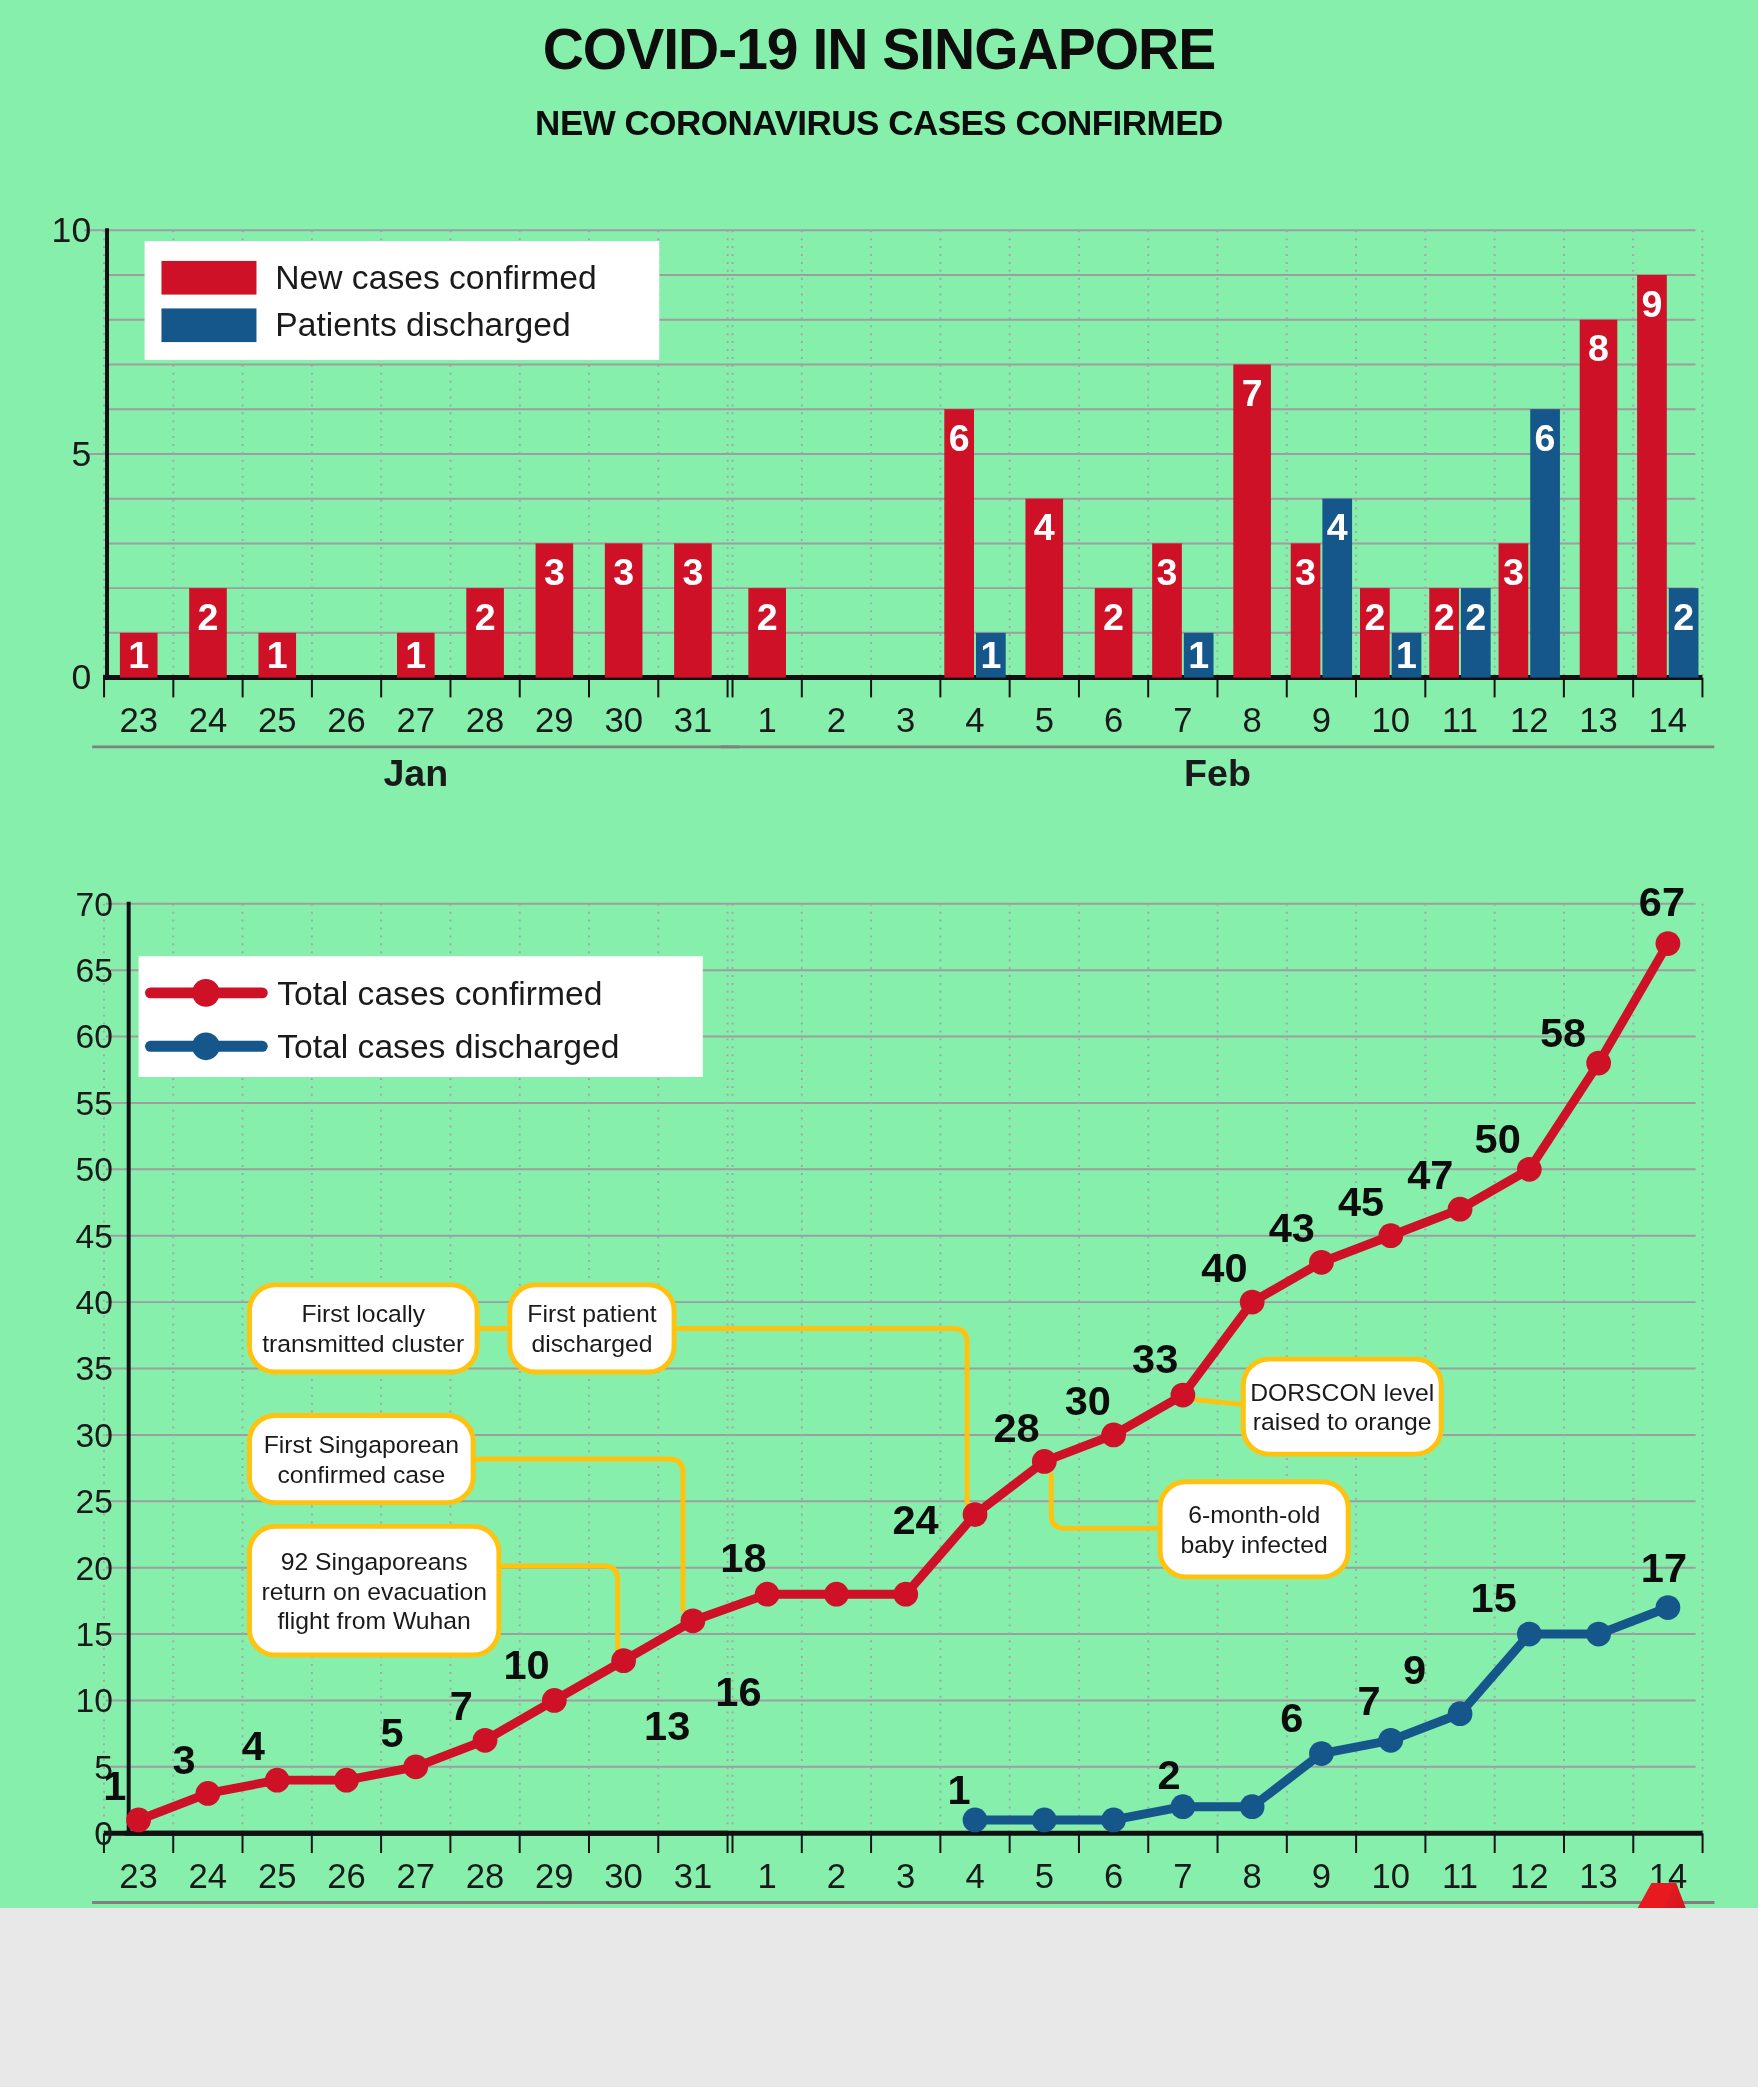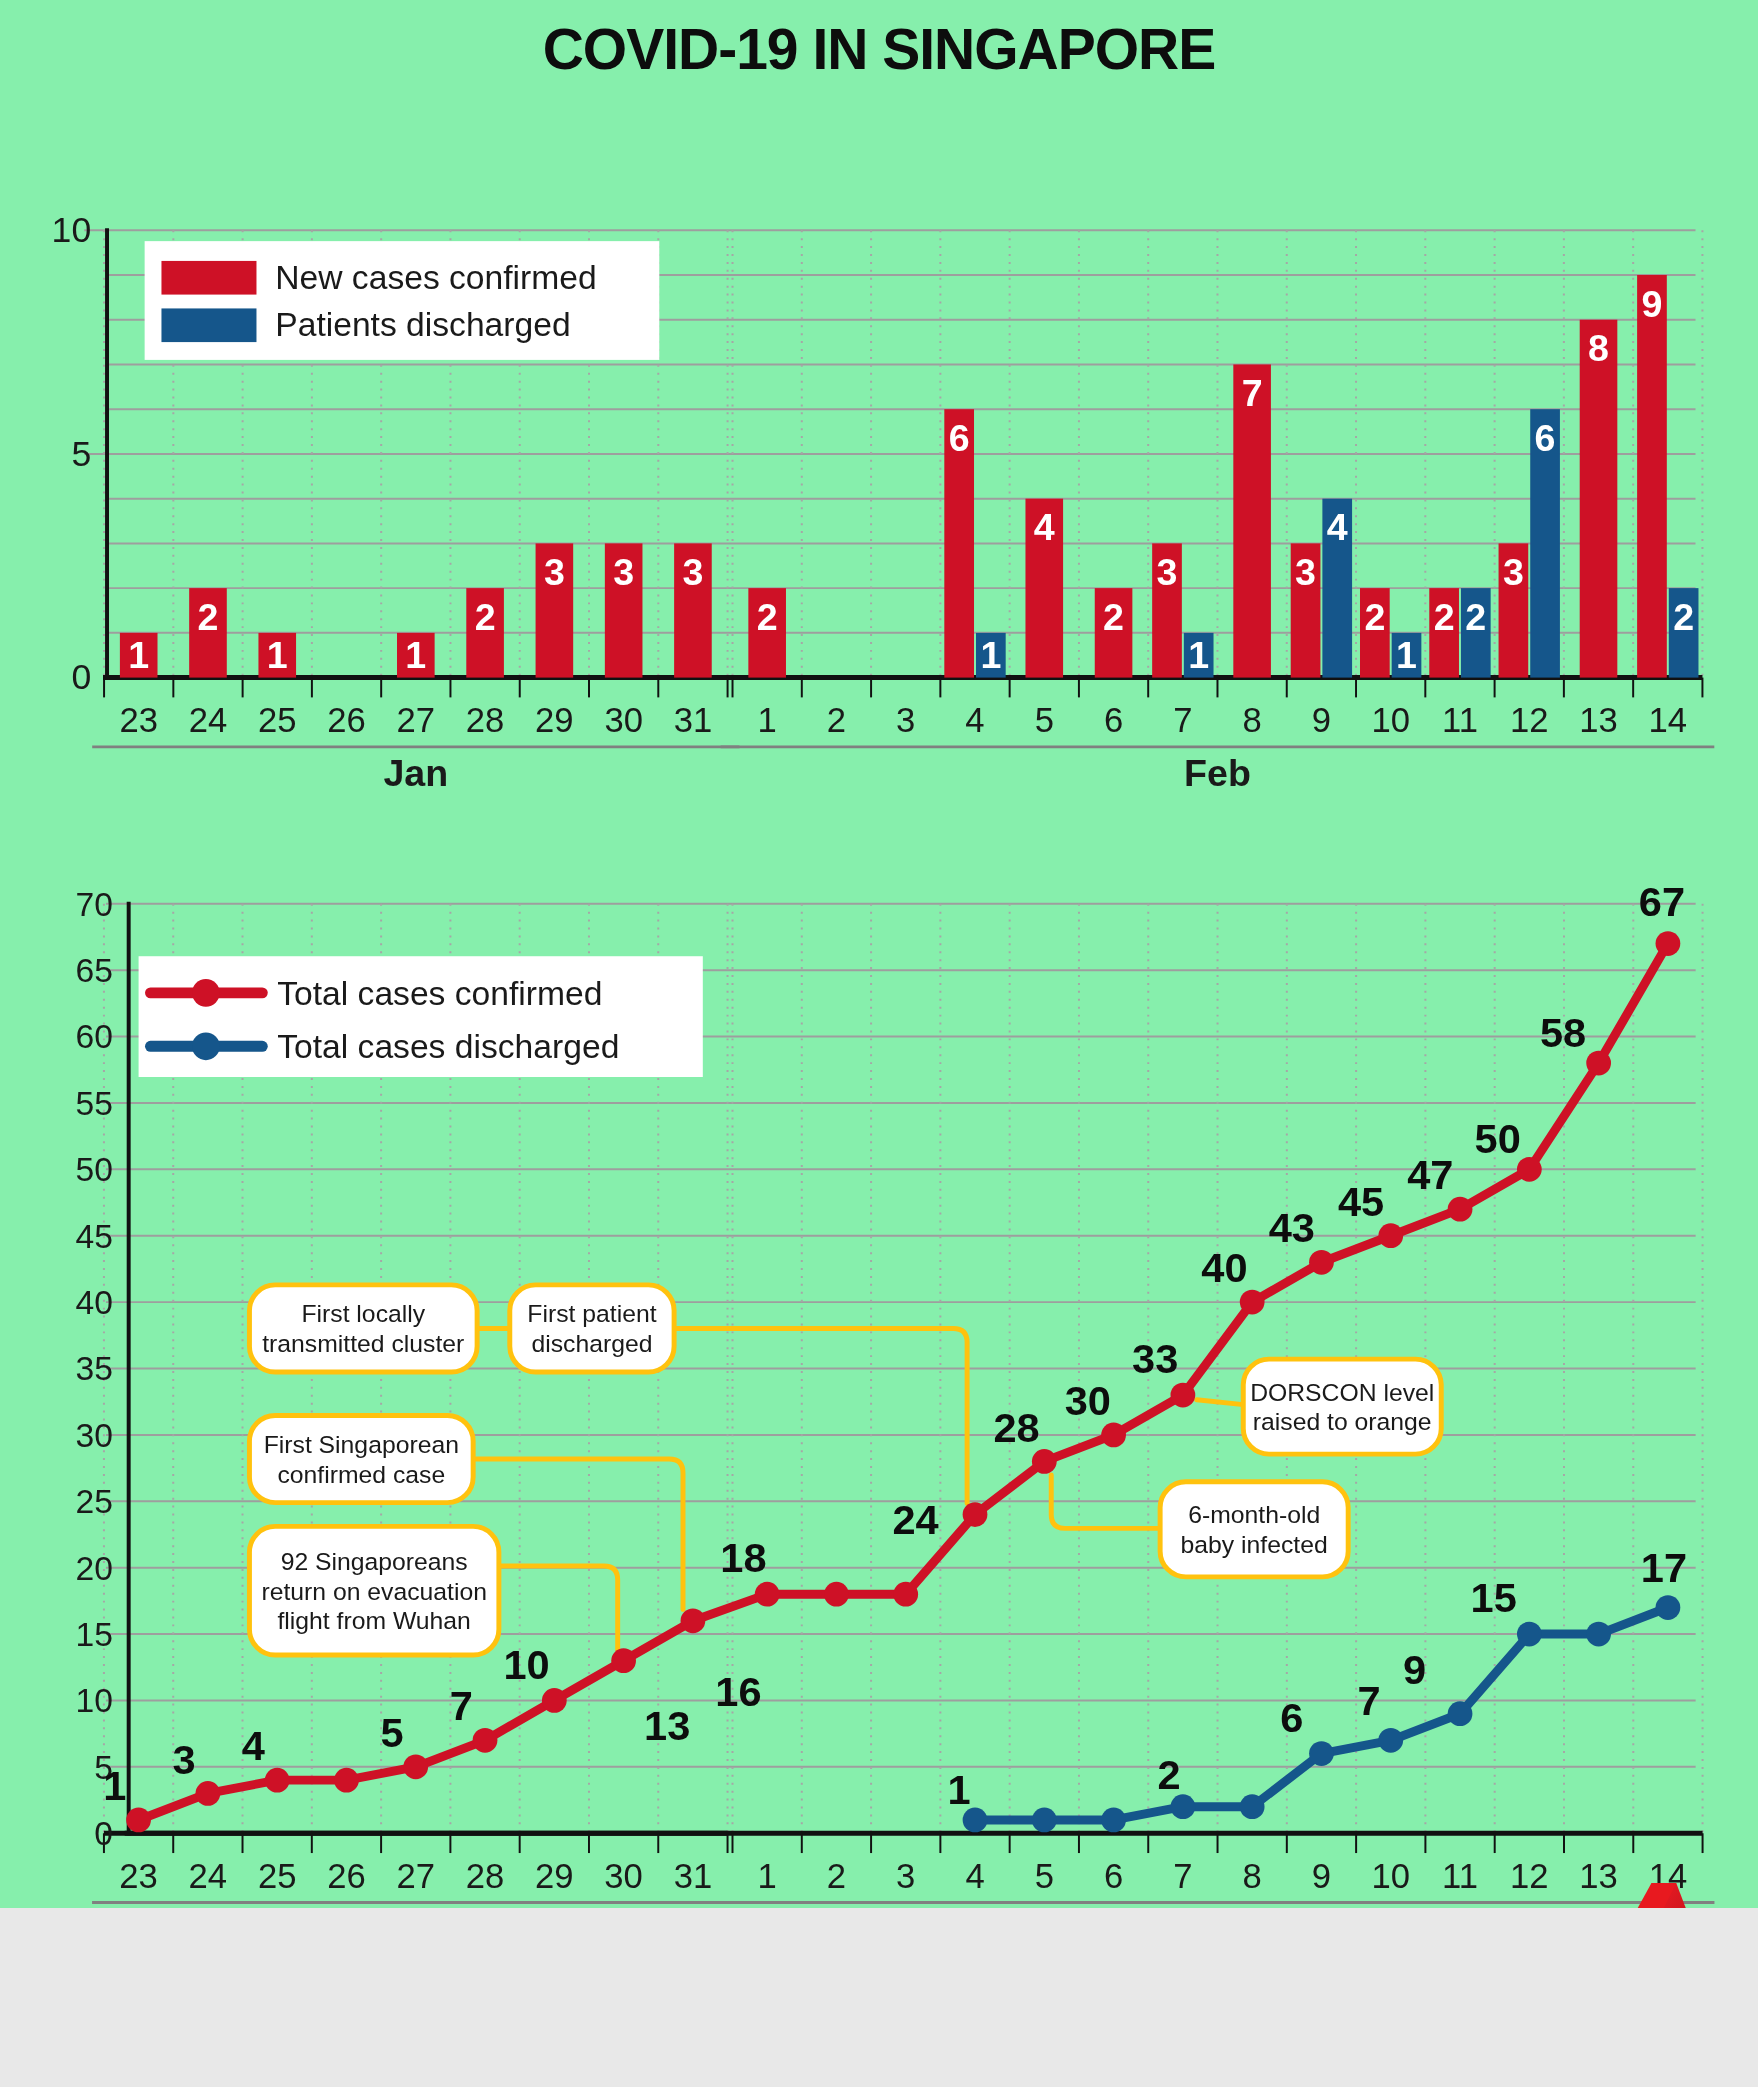--- a/index.html
+++ b/index.html
@@ -17,20 +17,21 @@
   .asof{position:absolute;left:71px;top:1909px;font-size:26px;color:#222;}
   .credit-line{position:absolute;left:71px;top:1970px;font-size:36px;font-style:italic;color:#222;}
   .credit-line .src{position:absolute;left:303px;top:0;white-space:nowrap;}
   .cna-logo{position:absolute;left:1576px;top:1877px;}
 </style>
 </head>
 <body>
 
 <div class="page">
   <h1 class="main-title">COVID-19 IN SINGAPORE</h1>
+  <h2 class="chart-title" id="sub1">NEW CORONAVIRUS CASES CONFIRMED</h2>
 
   <svg id="bar-svg" class="chart" width="1758" height="673" viewBox="0 0 1776 680">
       <line x1="108" y1="479.8" x2="1713" y2="479.8" stroke="#9E9E9E" stroke-width="2"></line>
       <line x1="108" y1="434.6" x2="1713" y2="434.6" stroke="#9E9E9E" stroke-width="2"></line>
       <line x1="108" y1="389.4" x2="1713" y2="389.4" stroke="#9E9E9E" stroke-width="2"></line>
       <line x1="108" y1="344.2" x2="1713" y2="344.2" stroke="#9E9E9E" stroke-width="2"></line>
       <line x1="85" y1="299" x2="1713" y2="299" stroke="#9E9E9E" stroke-width="2"></line>
       <line x1="108" y1="253.79999999999995" x2="1713" y2="253.79999999999995" stroke="#9E9E9E" stroke-width="2"></line>
       <line x1="108" y1="208.59999999999997" x2="1713" y2="208.59999999999997" stroke="#9E9E9E" stroke-width="2"></line>
       <line x1="108" y1="163.39999999999998" x2="1713" y2="163.39999999999998" stroke="#9E9E9E" stroke-width="2"></line>

